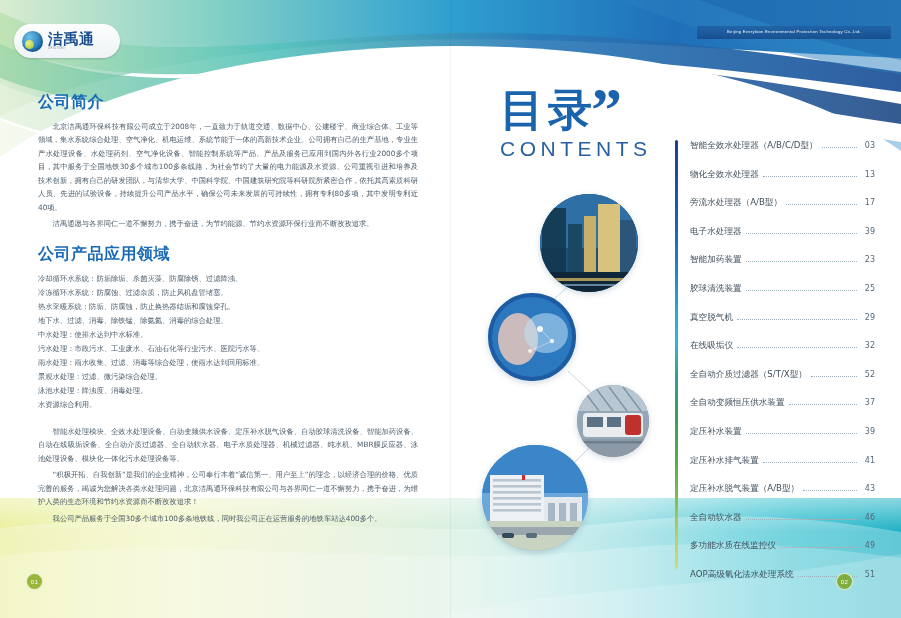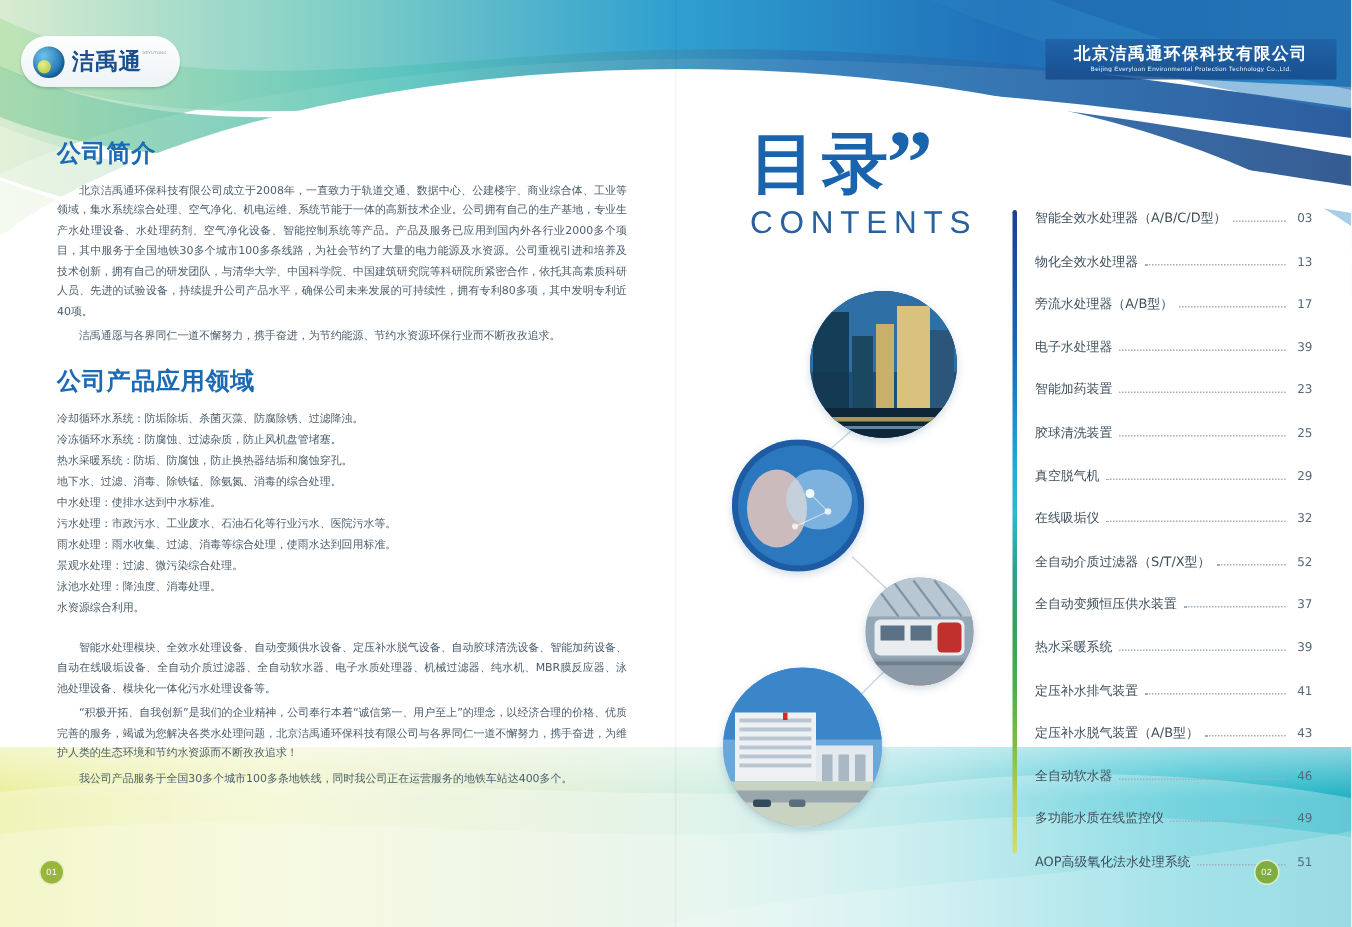--- a/index.html
+++ b/index.html
@@ -42,21 +42,21 @@
     box-shadow:0 1px 2px rgba(0,0,0,.18);
     display:flex;align-items:center;gap:5px;padding-left:8px;box-sizing:border-box;
   }
   .logo-mark{width:21px;height:21px;border-radius:50%;position:relative;
     background:radial-gradient(circle at 34% 30%, #6fc3e8, #1d6fb0 70%);
     box-shadow:inset -1px -1px 3px rgba(0,0,0,.25);flex:none;}
   .logo-mark:after{content:"";position:absolute;left:3px;bottom:3px;width:9px;height:9px;border-radius:50%;
     background:radial-gradient(circle at 35% 30%,#e8f08a,#a8c434);}
   .logo-cn{font-family:"DejaVu Sans",sans-serif;font-size:15px;font-weight:bold;color:#1b4f8f;letter-spacing:.5px;line-height:1;}
   .logo-en{font-size:2.6px;color:#7a93a8;letter-spacing:.2px;}
-  .logo-txtwrap{display:flex;flex-direction:row;justify-content:center;}
+  .logo-txtwrap{display:flex;flex-direction:column;justify-content:center;}
 
   
   .coname{
     position:absolute;right:10px;top:26px;width:194px;padding:3px 4px 4px 4px;box-sizing:border-box;
     background:linear-gradient(to bottom,rgba(32,96,165,.86),rgba(22,74,138,.86));
     text-align:center;border-radius:1px;
   }
   .coname-cn{font-family:"DejaVu Sans",sans-serif;font-size:11px;font-weight:bold;color:#ffffff;letter-spacing:1px;line-height:1.25;white-space:nowrap;}
   .coname-en{font-size:4.2px;color:#ffffff;letter-spacing:.25px;line-height:1.5;white-space:nowrap;opacity:.95;}
 
@@ -203,21 +203,20 @@
 
   <div class="logo-plaque">
     <div class="logo-mark"></div>
     <div class="logo-txtwrap">
       <div class="logo-cn">洁禹通</div>
       <div class="logo-en">JIEYUTONG</div>
     </div>
   </div>
 
   <div class="coname">
-    <div class="coname-cn">北京洁禹通环保科技有限公司</div>
     <div class="coname-en">Beijing Everyloon Environmental Protection Technology Co.,Ltd.</div>
   </div>
 
   <div class="leftcol">
 
     <div class="sec-block">
       <h2 class="sec">公司简介</h2>
       <p class="para">北京洁禹通环保科技有限公司成立于2008年，一直致力于轨道交通、数据中心、公建楼宇、商业综合体、工业等领域，集水系统综合处理、空气净化、机电运维、系统节能于一体的高新技术企业。公司拥有自己的生产基地，专业生产水处理设备、水处理药剂、空气净化设备、智能控制系统等产品。产品及服务已应用到国内外各行业2000多个项目，其中服务于全国地铁30多个城市100多条线路，为社会节约了大量的电力能源及水资源。公司重视引进和培养及技术创新，拥有自己的研发团队，与清华大学、中国科学院、中国建筑研究院等科研院所紧密合作，依托其高素质科研人员、先进的试验设备，持续提升公司产品水平，确保公司未来发展的可持续性，拥有专利80多项，其中发明专利近40项。</p>
       <p class="para">洁禹通愿与各界同仁一道不懈努力，携手奋进，为节约能源、节约水资源环保行业而不断孜孜追求。</p>
     </div>
@@ -383,21 +382,21 @@
         <span class="toc-label">全自动介质过滤器（S/T/X型）</span>
         <span class="toc-dots"></span>
         <span class="toc-page">52</span>
       </div>
       <div class="toc-row">
         <span class="toc-label">全自动变频恒压供水装置</span>
         <span class="toc-dots"></span>
         <span class="toc-page">37</span>
       </div>
       <div class="toc-row">
-        <span class="toc-label">热水采暖系统</span>
+        <span class="toc-label">定压补水装置</span>
         <span class="toc-dots"></span>
         <span class="toc-page">39</span>
       </div>
       <div class="toc-row">
         <span class="toc-label">定压补水排气装置</span>
         <span class="toc-dots"></span>
         <span class="toc-page">41</span>
       </div>
       <div class="toc-row">
         <span class="toc-label">定压补水脱气装置（A/B型）</span>

